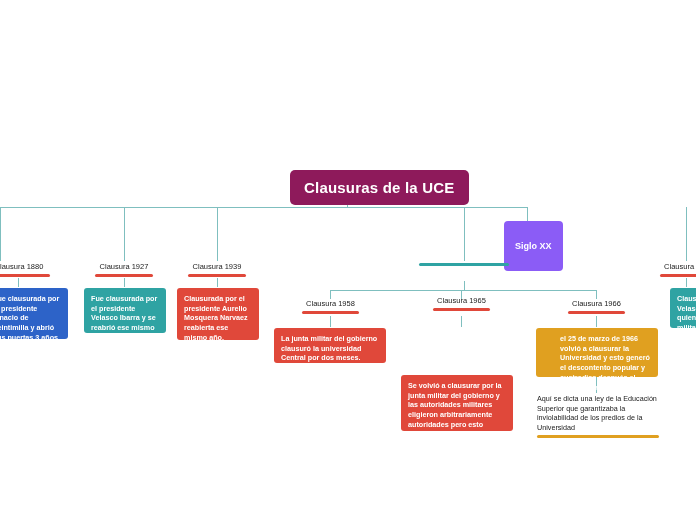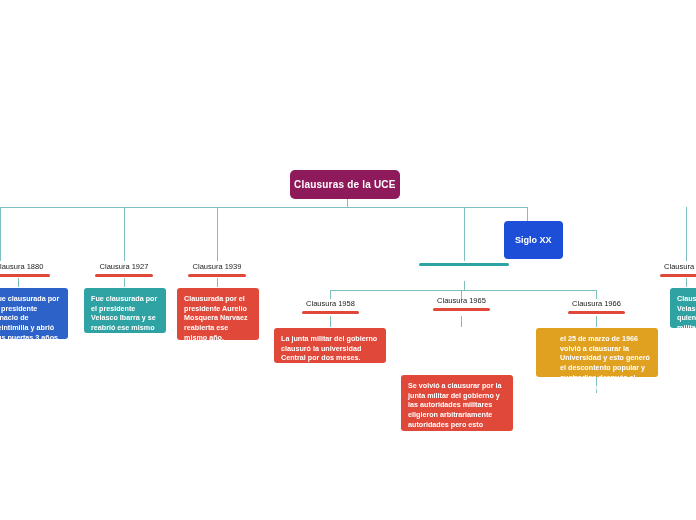--- a/index.html
+++ b/index.html
@@ -10,36 +10,36 @@
     position:relative;
     overflow:hidden;
   }
   .canvas{position:absolute;left:0;top:0;width:696px;height:520px;}
 
   
   .root{
     position:absolute;
     background:#8e1a5b;
     color:#ffffff;
-    font-size:10px;
+    font-size:15px;
     font-weight:bold;
-    padding:9px 4px;
+    padding:9px 14px;
     border-radius:5px;
     white-space:nowrap;
     letter-spacing:.2px;
   }
 
   
   .lvl1{
     position:absolute;
-    background:#1d4ed8;
+    background:#8b5cf6;
     color:#ffffff;
     font-size:9px;
     font-weight:bold;
-    padding:14px 11px;
+    padding:20px 11px;
     border-radius:4px;
     white-space:nowrap;
   }
 
   
   .leaf{position:absolute;}
   .leaf .ttl{
     font-size:7.5px;
     color:#222;
     text-align:center;
@@ -162,14 +162,18 @@
   <div class="note" style="left:84px;top:288px;width:82px;height:45px;background:#2fa3a3;">Fue clausurada por el presidente Velasco Ibarra y se reabrió ese mismo año</div>
 
   <div class="note" style="left:274px;top:328px;width:112px;height:35px;background:#e0483a;">La junta militar del gobierno clausuró la universidad Central por dos meses.</div>
 
   <div class="note" style="left:401px;top:328px;width:112px;height:56px;background:#e0483a;margin-top:47px;">Se volvió a clausurar por la junta militar del gobierno y las autoridades militares eligieron arbitrariamente autoridades pero esto generó el descontento de los estudiantes</div>
 
   <div class="note" style="left:536px;top:328px;width:122px;height:49px;background:#e0a020;padding-left:24px;">el 25 de marzo de 1966 volvió a clausurar la Universidad y esto generó el descontento popular y cuatrodias después el régimen cayó</div>
 
   <div class="note" style="left:670px;top:288px;width:82px;height:40px;background:#2fa3a3;">Clausurada por Velasco Ibarra quien mandó militarizar</div>
 
+  <div class="note plain" style="left:537px;top:394px;width:122px;">
+    <span>Aquí se dicta una ley de la Educación Superior que garantizaba la inviolabilidad de los predios de la Universidad</span>
+    <span class="underline" style="background:#e0a020;"></span>
+  </div>
 
 </div>
 
 </body></html>

